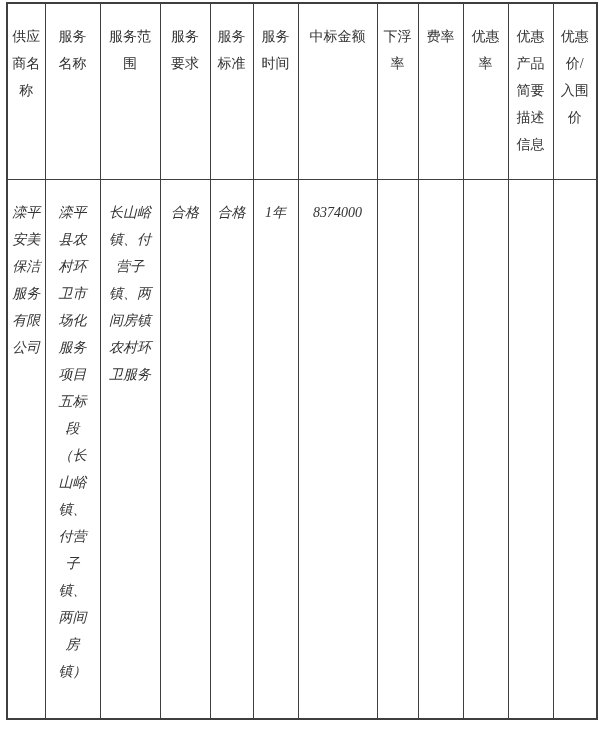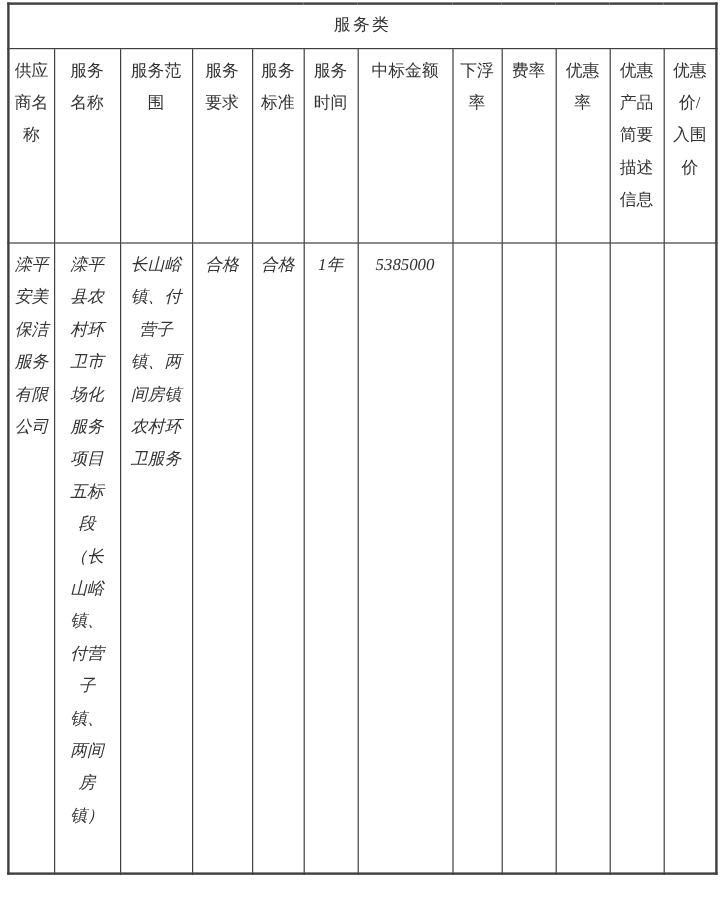--- a/index.html
+++ b/index.html
@@ -29,21 +29,21 @@
   table.service-table td {
     border: 1px solid #3f3f3f;
     font-family: "Liberation Serif", "DejaVu Serif", serif;
     font-weight: normal;
     font-size: 14px;
     color: #333333;
     text-align: center;
     vertical-align: top;
     white-space: pre-line;
     line-height: 27px;
-    padding: 5px 2px 6px 2px;
+    padding: 19px 2px 6px 2px;
     overflow: hidden;
   }
   tr.row-category th {
     height: 36px;
     vertical-align: middle;
     padding: 0;
     line-height: 20px;
     letter-spacing: 2px;
   }
   tr.row-headers th {
@@ -72,23 +72,20 @@
       <col style="width:43px">
       <col style="width:45px">
       <col style="width:79px">
       <col style="width:41px">
       <col style="width:45px">
       <col style="width:45px">
       <col style="width:45px">
       <col style="width:44px">
     </colgroup>
     <thead>
-      <tr class="row-category">
-        <th colspan="12">服务类</th>
-      </tr>
       <tr class="row-headers">
         <th>供应
 商名
 称</th>
         <th>服务
 名称</th>
         <th>服务范
 围</th>
         <th>服务
 要求</th>
@@ -142,21 +139,21 @@
         <td>长山峪
 镇、付
 营子
 镇、两
 间房镇
 农村环
 卫服务</td>
         <td>合格</td>
         <td>合格</td>
         <td>1年</td>
-        <td class="num-cell">5385000</td>
+        <td class="num-cell">8374000</td>
         <td></td>
         <td></td>
         <td></td>
         <td></td>
         <td></td>
       </tr>
     </tbody>
   </table>
 </div>
 

